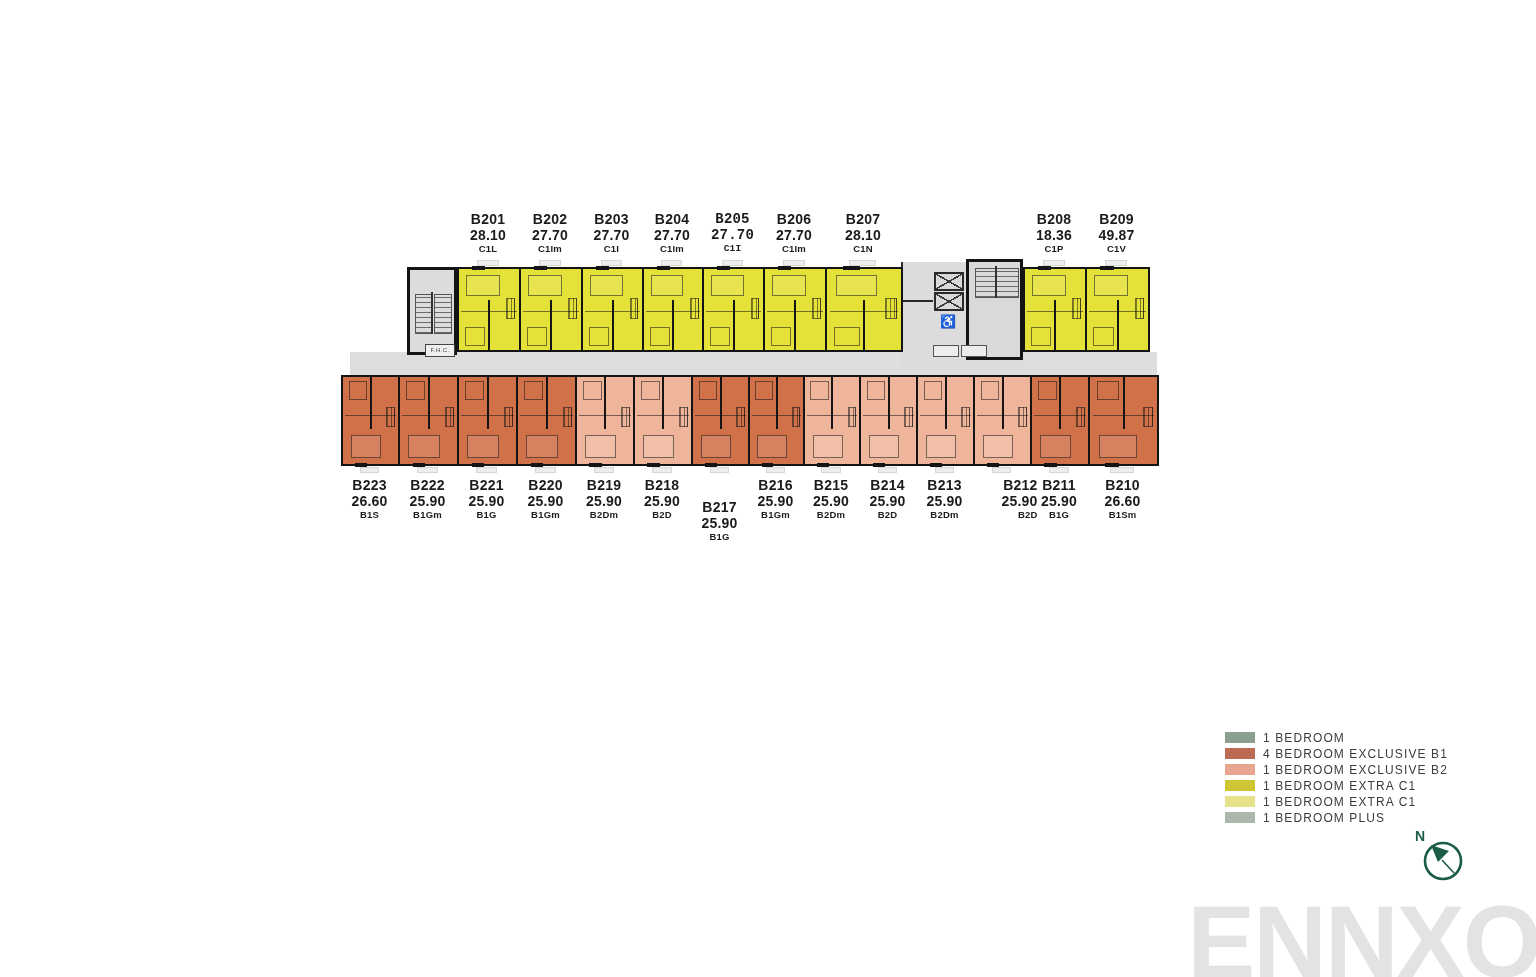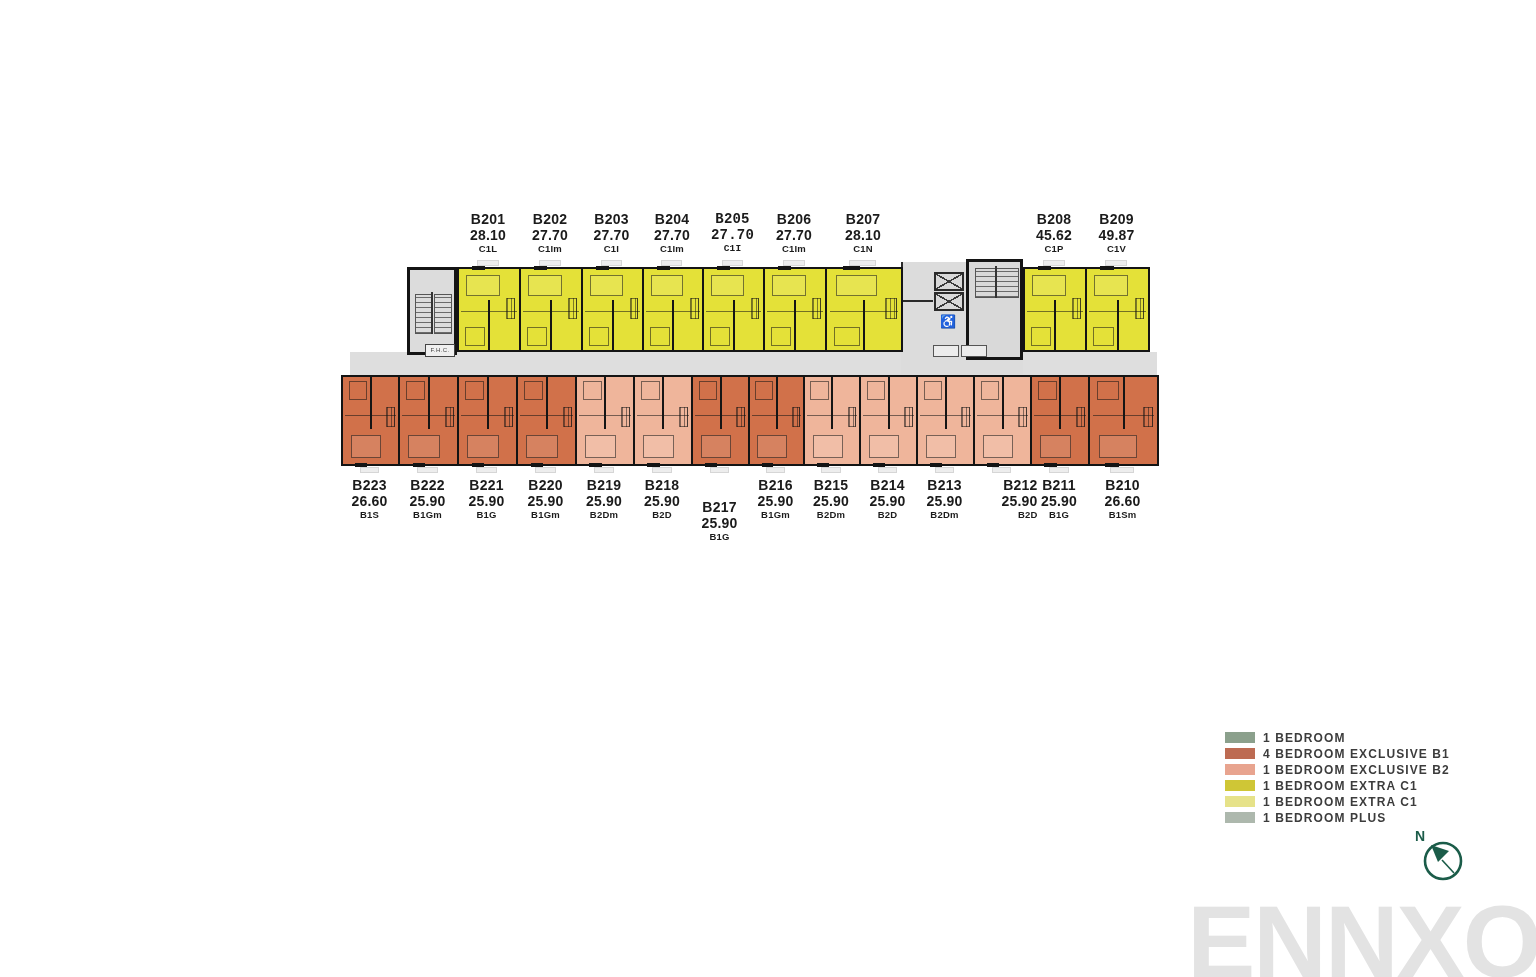--- a/index.html
+++ b/index.html
@@ -47,21 +47,21 @@
   .ulabel .l2{display:block;font-size:14px;font-weight:bold;line-height:16px;letter-spacing:.2px;}
   .ulabel .l3{display:block;font-size:9.5px;font-weight:bold;line-height:12px;letter-spacing:.2px;}
 
   
   #title{position:absolute;left:543px;top:760px;width:360px;text-align:center;color:#2d2d2d;
          font-size:23px;font-weight:600;letter-spacing:1.2px;}
   #title sup{font-size:13px;}
 
   
   #legend{position:absolute;left:1225px;top:732px;display:flex;flex-direction:column;gap:5px;}
-  .lrow{display:flex;align-items:center;height:11px;font-weight:bold;}
+  .lrow{display:flex;align-items:center;height:11px;}
   .lswatch{width:30px;height:11px;margin-right:8px;flex:0 0 auto;}
   .ltext{font-size:12px;line-height:12px;letter-spacing:1.1px;color:#3c3c3c;white-space:nowrap;}
 
   
   #compass{position:absolute;left:1412px;top:828px;width:56px;height:58px;}
   #compass .n{position:absolute;left:3px;top:0;font-size:14px;font-weight:bold;color:#1b5c49;}
 </style>
 </head>
 <body>
 
@@ -311,21 +311,21 @@
           <span class="l2">27.70</span>
           <span class="l3">C1Im</span>
         </div>
         <div class="ulabel" style="left: 827px; top: 211px;">
           <span class="l1">B207</span>
           <span class="l2">28.10</span>
           <span class="l3">C1N</span>
         </div>
         <div class="ulabel" style="left: 1018px; top: 211px;">
           <span class="l1">B208</span>
-          <span class="l2">45.62</span>
+          <span class="l2">18.36</span>
           <span class="l3">C1P</span>
         </div>
         <div class="ulabel" style="left: 1080.5px; top: 211px;">
           <span class="l1">B209</span>
           <span class="l2">49.87</span>
           <span class="l3">C1V</span>
         </div>
       </div>
     <div id="bottomLabels">
         <div class="ulabel" style="left: 333.5px; top: 477px;">

